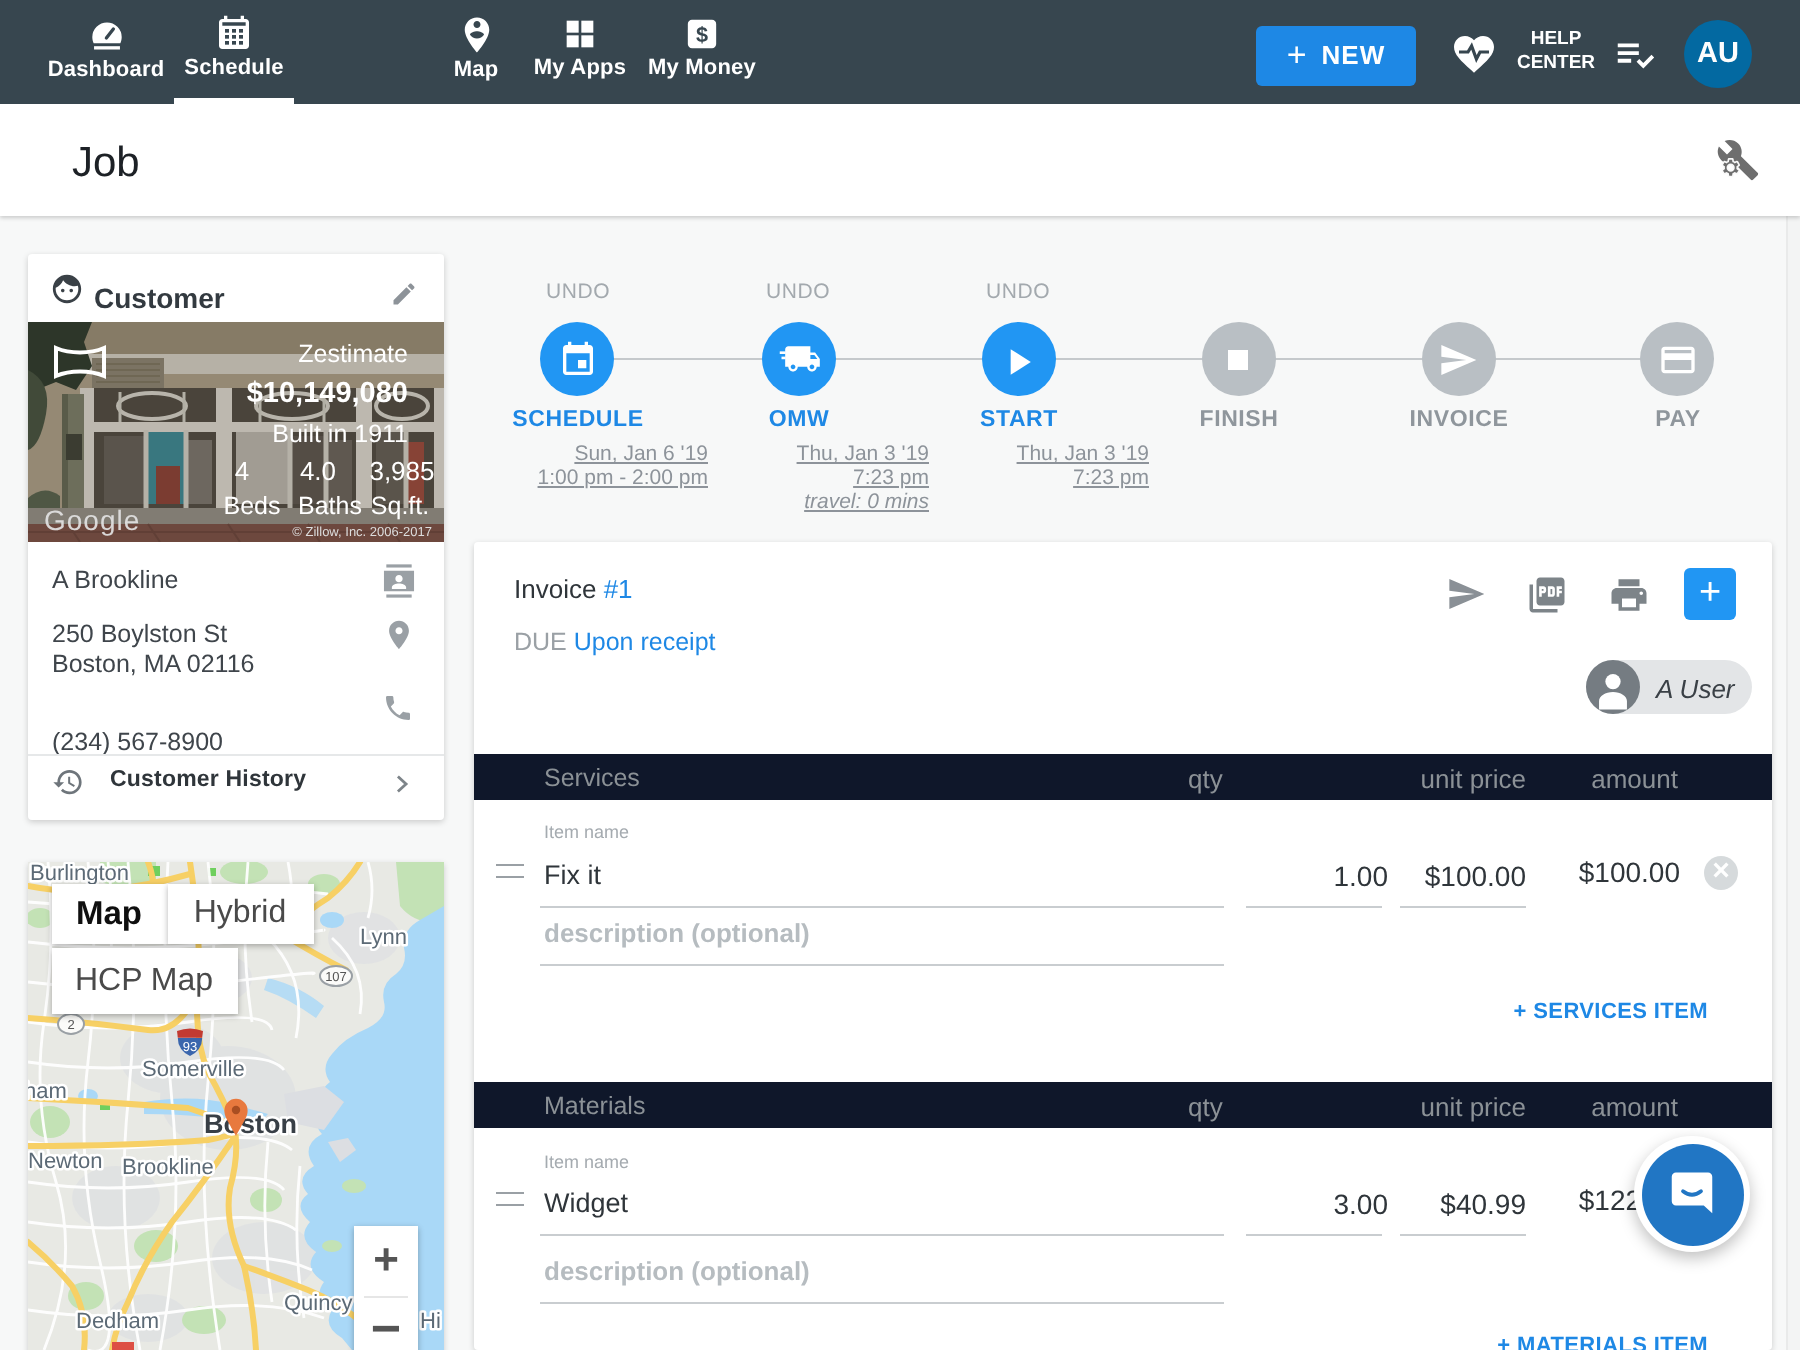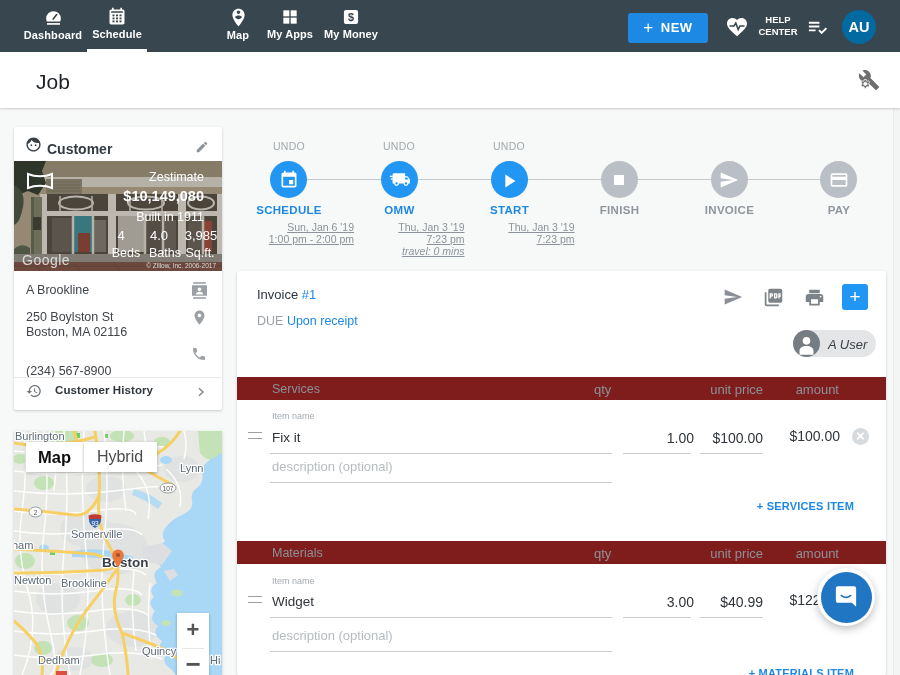--- a/index.html
+++ b/index.html
@@ -39,28 +39,28 @@
 #invoice { left:237px; top:271px; width:649px; height:404px; overflow:hidden; }
 #invoice .h1 { position:absolute; left:20px; top:16px; font-size:13px; font-weight:normal; color:#2f353a; }
 #invoice .h1 span { color:#1e88e5; }
 #invoice .due { position:absolute; left:20px; top:43px; font-size:12.5px; color:#9aa0a5; }
 #invoice .due span { color:#1e88e5; }
 .inv-ico { position:absolute; top:15px; }
 #plusbtn { position:absolute; left:605px; top:13px; width:26px; height:26px; background:#2196f3; border-radius:3px; color:#fff; text-align:center; line-height:25px; font-size:19px; }
 #userchip { position:absolute; left:556px; top:59px; width:83px; height:27px; border-radius:13.5px; background:#e3e5e7; }
 #userchip .av { position:absolute; left:0; top:0; width:27px; height:27px; border-radius:50%; background:#757c82; overflow:hidden; }
 #userchip .nm { position:absolute; left:35px; top:7px; font-size:13px; color:#3a4046;font-style:italic; }
-.strip { position:absolute; left:0; width:649px; height:23px; background:#7f1d1d; color:#8b9196; font-size:12.5px; } .strip .cq,.strip .cu,.strip .ca { font-size:13px; }
+.strip { position:absolute; left:0; width:649px; height:23px; background:#0f172a; color:#8b9196; font-size:12.5px; } .strip .cq,.strip .cu,.strip .ca { font-size:13px; }
 .strip .s1 { position:absolute; left:35px; top:5px; }
 .strip .cq { position:absolute; left:357px; width:100px; top:5px; }
 .strip .cu { position:absolute; left:426px; width:100px; top:5px; text-align:right; }
 .strip .ca { position:absolute; left:502px; width:100px; top:5px; text-align:right; }
 .lab { position:absolute; left:35px; font-size:9px; color:#a5abb0; }
 .itemtxt { position:absolute; left:35px; font-size:13.5px; color:#2f353a; }
-.desc { position:absolute; left:35px; font-size:13px; color:#b6bcc0; }
+.desc { position:absolute; left:35px; font-size:13px; color:#b6bcc0;font-weight:bold; }
 .uline { position:absolute; height:1px; background:#c9cdd0; }
 .num { position:absolute; font-size:14px; color:#2f353a; width:100px; text-align:right; }
 .drag { position:absolute; left:11px; width:14px; height:7px; border-top:1.5px solid #9aa0a5; border-bottom:1.5px solid #9aa0a5; }
 .addlink { position:absolute; font-size:11px; font-weight:bold; color:#1e88e5; letter-spacing:.2px; width:200px; text-align:right; left:417px; }
 .xbtn { position:absolute; left:615px; width:17px; height:17px; border-radius:50%; background:#d6dadc; color:#fff; font-size:15px; line-height:16px; text-align:center; font-weight:bold; }
 
 #chat { position:absolute; left:817px; top:568px; width:58px; height:58px; border-radius:50%; background:#fff; box-shadow:0 3px 8px rgba(0,0,0,.25); z-index:40; }
 #chat .in { position:absolute; left:3.5px; top:3.5px; width:51px; height:51px; border-radius:50%; background:#2176c4; }
 
 #mapcard { left:14px; top:431px; width:208px; height:268px; overflow:hidden; box-shadow:0 1px 3px rgba(0,0,0,.18); position:absolute; }
@@ -474,20 +474,21 @@
       <text x="128" y="224">Quincy</text>
       <text x="196" y="233">Hi</text>
       <text x="88" y="135.5" font-size="13.5" font-weight="bold" fill="#383f46">Boston</text>
     </g>
 
     <path d="M104 137 C99.5 128.5 98.2 127.4 98.2 124.2 a5.8 5.8 0 1 1 11.6 0 C109.8 127.4 108.5 128.5 104 137z" fill="#e8793e"></path>
     <circle cx="104" cy="124" r="2.1" fill="#a94e22"></circle>
   </svg>
   <div class="mapbtn" style="left:11.5px;top:11px;width:58px;height:30px;line-height:30px;font-weight:bold;color:#0f0f0f;font-size:16.5px;">Map</div>
   <div class="mapbtn" style="left:69.5px;top:11px;width:73px;height:30px;line-height:30px;font-size:16px;color:#4a4a4a;">Hybrid</div>
+  <div class="mapbtn" style="left:11.5px;top:43px;width:93px;height:33px;line-height:33px;font-size:16px;color:#4a4a4a;">HCP Map</div>
   <div id="zoomctl">
     <div style="position:absolute;left:0;top:0;width:32px;height:35px;color:#555;font-size:22px;font-weight:bold;text-align:center;line-height:33px;">+</div>
     <div style="position:absolute;left:5px;top:35px;width:22px;height:1px;background:#e6e6e6;"></div>
     <div style="position:absolute;left:0;top:36px;width:32px;height:34px;color:#555;font-size:26px;font-weight:bold;text-align:center;line-height:30px;">−</div>
   </div>
 </div>
 
 <div id="chat">
     <div class="in"></div>
   <svg style="position:absolute;left:14px;top:12.5px;" viewBox="0 0 24 24" width="30" height="30">

